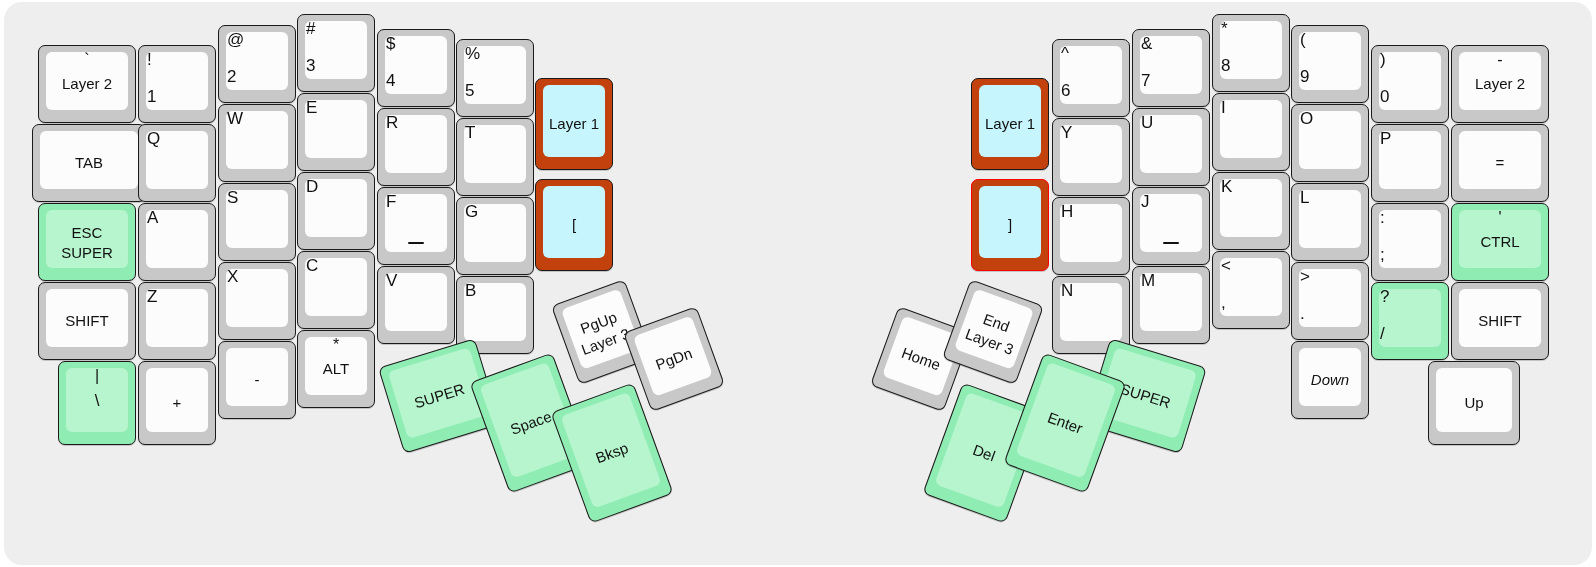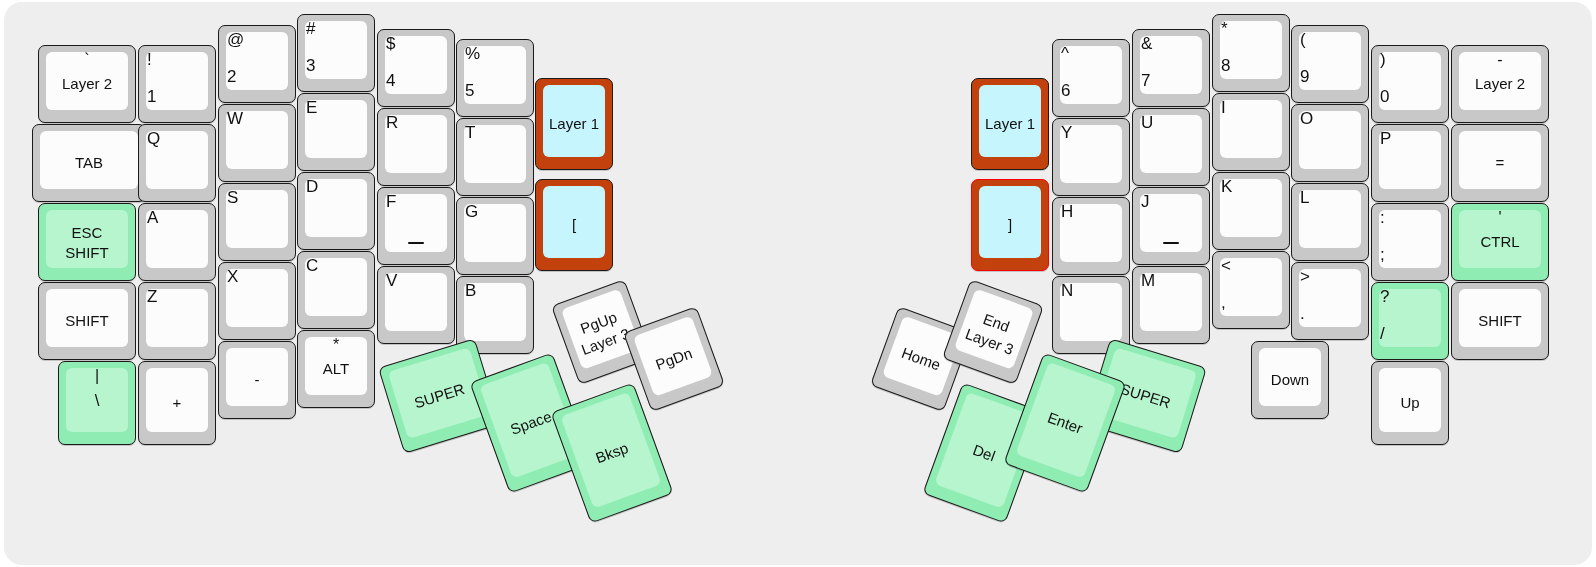--- a/index.html
+++ b/index.html
@@ -156,21 +156,21 @@
         <div class="cap"></div>
         <div class="lg tl">T</div>
       </div>
       <div class="key blue" style="left: 535px; top: 179px; width: 78px; height: 92px;">
         <div class="cap"></div>
         <div class="lg ctr">[</div>
       </div>
       <div class="key green" style="left: 38px; top: 203px; width: 98px; height: 78px;">
         <div class="cap"></div>
         <div class="lg two">ESC
-SHIFT</div>
+SUPER</div>
       </div>
       <div class="key" style="left: 138px; top: 203px; width: 78px; height: 78px;">
         <div class="cap"></div>
         <div class="lg tl">A</div>
       </div>
       <div class="key" style="left: 218px; top: 183px; width: 78px; height: 78px;">
         <div class="cap"></div>
         <div class="lg tl">S</div>
       </div>
       <div class="key" style="left: 297px; top: 172px; width: 78px; height: 78px;">
@@ -358,25 +358,25 @@
       </div>
       <div class="key green" style="left: 1371px; top: 282px; width: 78px; height: 78px;">
         <div class="cap"></div>
         <div class="lg tl">?</div>
         <div class="lg bl">/</div>
       </div>
       <div class="key" style="left: 1451px; top: 282px; width: 98px; height: 78px;">
         <div class="cap"></div>
         <div class="lg ctr">SHIFT</div>
       </div>
-      <div class="key" style="left: 1251px; top: 341px; width: 78px; height: 78px;">
+      <div class="key" style="left: 1291px; top: 341px; width: 78px; height: 78px; font-style: italic;">
         <div class="cap"></div>
         <div class="lg ctr">Down</div>
       </div>
-      <div class="key" style="left: 1371px; top: 361px; width: 78px; height: 84px;">
+      <div class="key" style="left: 1428px; top: 361px; width: 92px; height: 84px;">
         <div class="cap"></div>
         <div class="lg ctr">Up</div>
       </div>
       <div class="key rot" style="left: 882px; top: 317px; width: 78px; height: 84px; transform: rotate(20deg); z-index: 5;">
         <div class="cap"></div>
         <div class="lg ctr">Home</div>
       </div>
       <div class="key rot" style="left: 954px; top: 290px; width: 78px; height: 84px; transform: rotate(20deg); z-index: 5;">
         <div class="cap"></div>
         <div class="lg two">End

